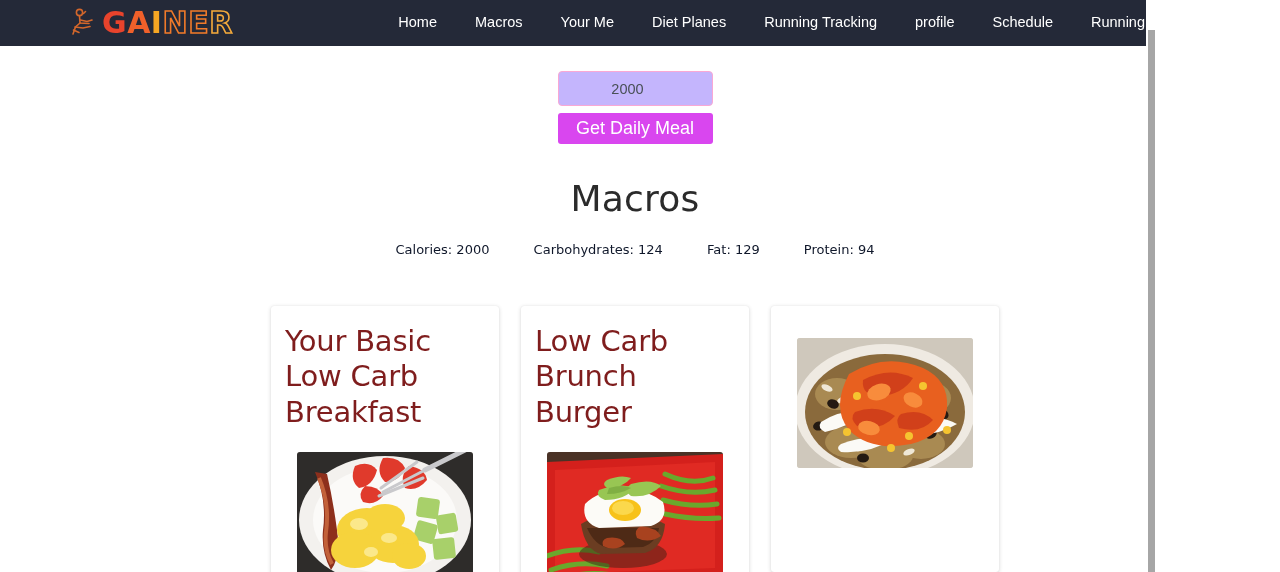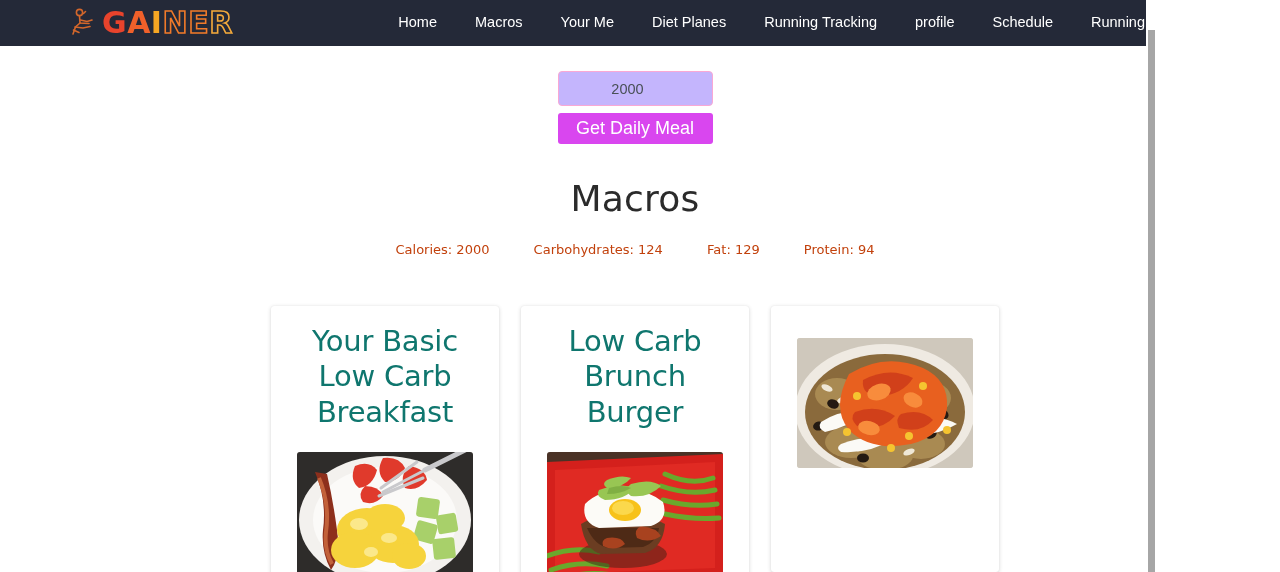--- a/index.html
+++ b/index.html
@@ -127,21 +127,21 @@
     font-size: 36px;
     font-weight: normal;
     color: #2b2b2b;
     font-family: "DejaVu Sans", sans-serif;
     letter-spacing: 0.2px;
   }
   .macros-row {
     margin-top: 23px;
     text-align: center;
     font-size: 13px;
-    color: #c2410c;
+    color: #0f172a;
     font-family: "DejaVu Sans", sans-serif;
   }
   .macro-item {
     display: inline-block;
     margin: 0 20px;
     white-space: nowrap;
   }
 
   
   .cards {
@@ -163,22 +163,21 @@
     display: flex;
     flex-direction: column;
     align-items: center;
     min-height: 266px;
   }
   .card-title {
     margin: 0;
     font-size: 29px;
     line-height: 1.22;
     font-weight: normal;
-    color: #0f766e;
-    text-align: center;
+    color: #7f1d1d;
     font-family: "DejaVu Sans", sans-serif;
     letter-spacing: -0.2px;
   }
   .card-img {
     margin-top: 22px;
     width: 176px;
     height: 130px;
     border-radius: 3px;
     overflow: hidden;
     display: block;

